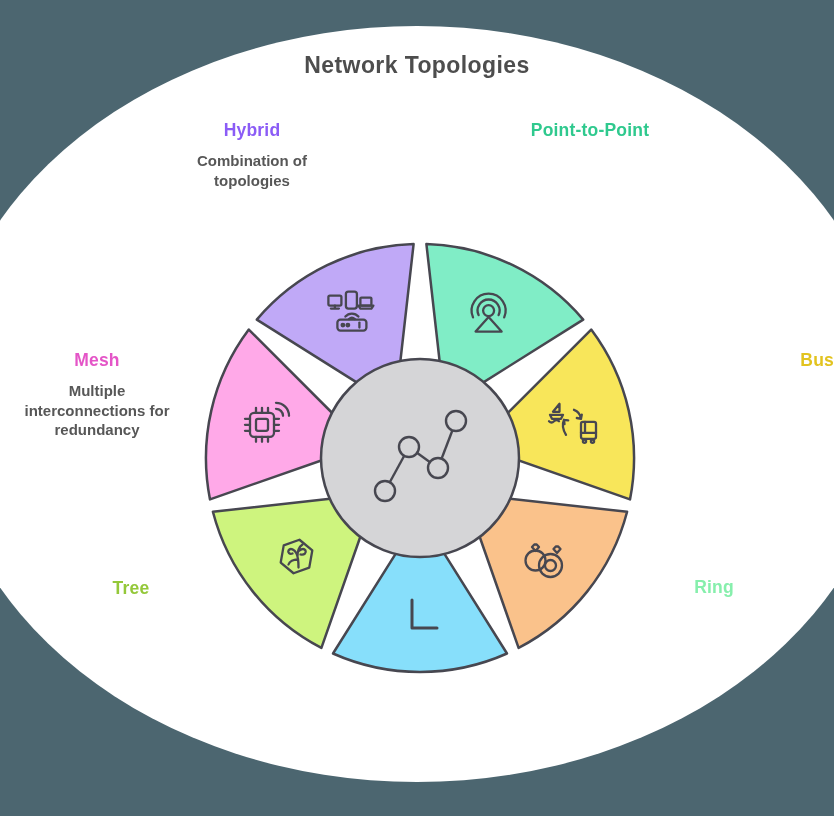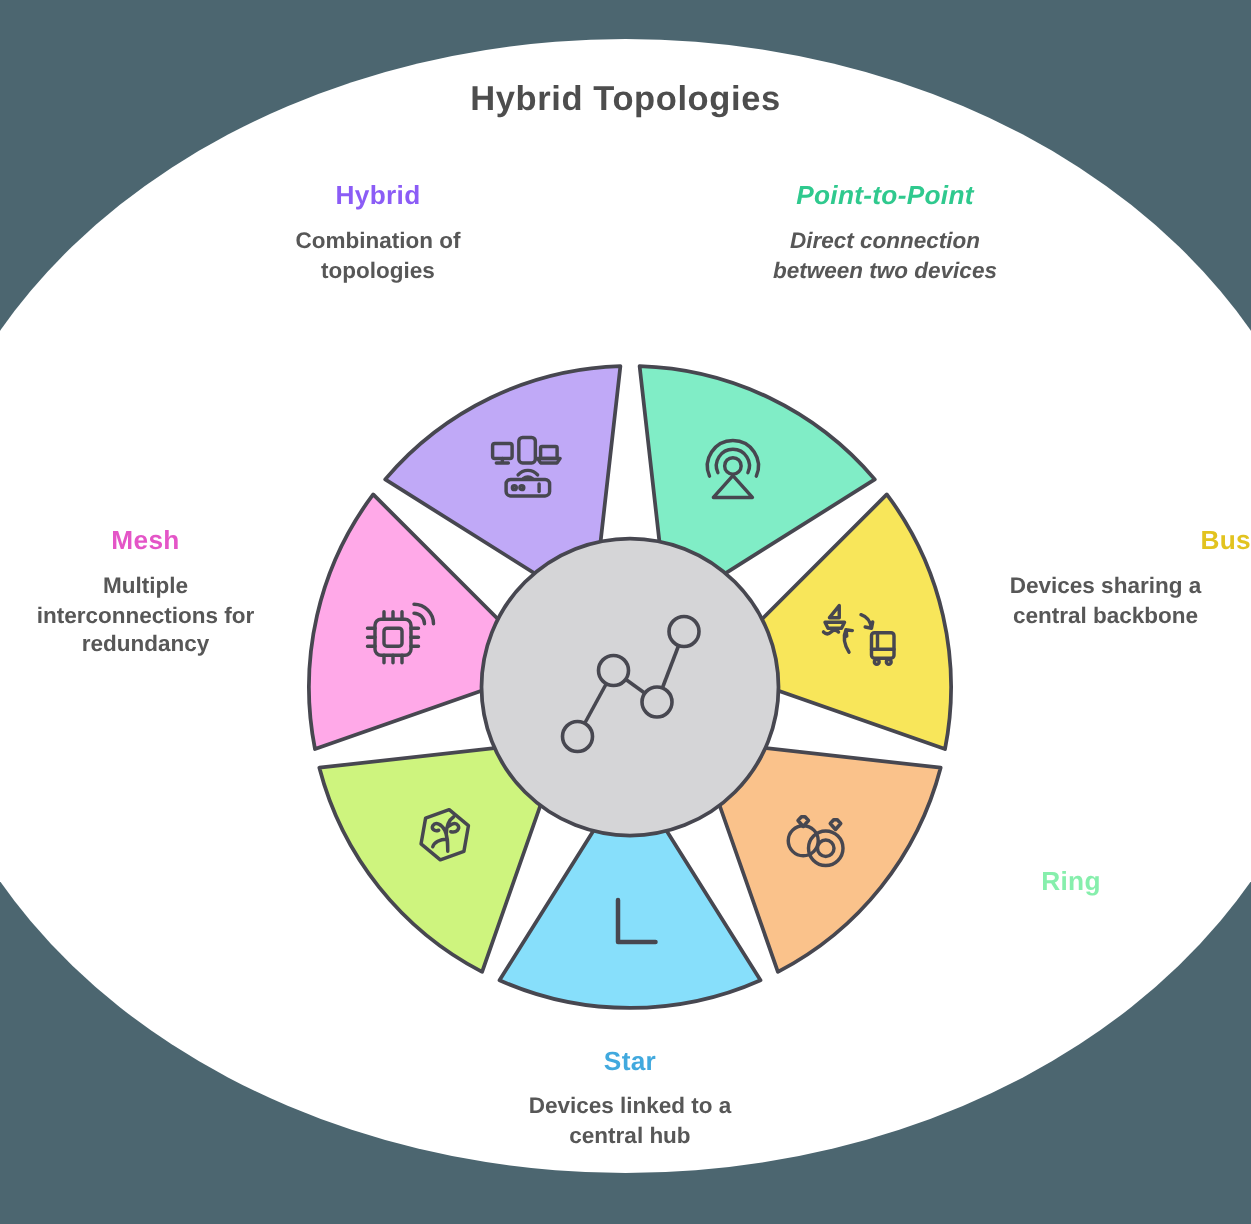--- a/index.html
+++ b/index.html
@@ -6,34 +6,34 @@
   .frame{position:relative;width:834px;height:816px;background:#4C6670;overflow:hidden;
          font-family:"Liberation Sans",sans-serif;}
   .panel{position:absolute;left:-60px;right:-60px;top:26px;bottom:34px;
          background:#ffffff;border-radius:50%;}
   .title{position:absolute;top:52px;left:0;width:100%;text-align:center;
          font-size:23px;font-weight:bold;color:#4D4D4D;letter-spacing:.4px;margin:0;}
   #wheel{position:absolute;left:0;top:0;width:834px;height:816px;}
   .label-block{position:absolute;text-align:center;}
   .seg-name{font-size:17.5px;font-weight:bold;letter-spacing:.2px;}
   .seg-desc{margin-top:10px;font-size:15px;font-weight:600;color:#575757;line-height:1.3;}
-  .lb-p2p   {left:465px;top:120px;width:250px;font-style:italic;}
+  .lb-p2p   {left:465px;top:120px;width:250px;}
   .lb-bus   {left:640px;top:350px;width:194px;}
   .lb-ring  {left:600px;top:577px;width:228px;}
   .lb-star  {left:305px;top:697px;width:230px;}
   .lb-tree  {left:18px;top:578px;width:226px;}
   .lb-mesh  {left:3px;top:350px;width:188px;}
   .lb-hybrid{left:128px;top:120px;width:248px;}
 </style>
 </head>
 <body>
 
 <div class="frame">
   <div class="panel"></div>
-  <h1 class="title">Hybrid Topologies</h1>
+  <h1 class="title">Network Topologies</h1>
 
   <svg id="wheel" viewBox="0 0 834 816">
       <path d="M426.4,244.1 A214,214 0 0,1 583.2,319.6 L473.8,388.4 A88,88 0 0,0 440.9,372.5 Z" fill="#80EDC6" stroke="#474750" stroke-width="2.5" stroke-linejoin="round"></path>
       <path d="M591.2,329.6 A214,214 0 0,1 630.0,499.4 L508.0,456.7 A88,88 0 0,0 499.8,421.0 Z" fill="#F8E65A" stroke="#474750" stroke-width="2.5" stroke-linejoin="round"></path>
       <path d="M627.1,511.8 A214,214 0 0,1 518.6,647.9 L475.9,526.0 A88,88 0 0,0 498.7,497.4 Z" fill="#FAC28B" stroke="#474750" stroke-width="2.5" stroke-linejoin="round"></path>
       <path d="M507.0,653.5 A214,214 0 0,1 333.0,653.5 L401.7,544.1 A88,88 0 0,0 438.3,544.1 Z" fill="#87DFFB" stroke="#474750" stroke-width="2.5" stroke-linejoin="round"></path>
       <path d="M321.4,647.9 A214,214 0 0,1 212.9,511.8 L341.3,497.4 A88,88 0 0,0 364.1,526.0 Z" fill="#CEF47E" stroke="#474750" stroke-width="2.5" stroke-linejoin="round"></path>
       <path d="M210.0,499.4 A214,214 0 0,1 248.8,329.6 L340.2,421.0 A88,88 0 0,0 332.0,456.7 Z" fill="#FFA9E8" stroke="#474750" stroke-width="2.5" stroke-linejoin="round"></path>
       <path d="M256.8,319.6 A214,214 0 0,1 413.6,244.1 L399.1,372.5 A88,88 0 0,0 366.2,388.4 Z" fill="#C0A9F7" stroke="#474750" stroke-width="2.5" stroke-linejoin="round"></path>
       <circle cx="420" cy="458" r="99" fill="#D5D5D7" stroke="#474750" stroke-width="2.5"></circle>
@@ -92,34 +92,29 @@
         <rect x="-14" y="4" width="29" height="11" rx="3"></rect>
         <circle cx="-8.5" cy="9.5" r="1.3"></circle>
         <circle cx="-3.5" cy="9.5" r="1.3"></circle>
         <path d="M8,7 v5"></path>
         <path d="M-6,1 a8.5,8.5 0 0,1 13,0 M-2.5,3.5 a4.5,4.5 0 0,1 6,0"></path>
       </g>
     </svg>
 
   <div class="label-block lb-p2p">
     <div class="seg-name" style="color: rgb(47, 201, 142);">Point-to-Point</div>
-    <div class="seg-desc">Direct connection<br>between two devices</div>
   </div>
   <div class="label-block lb-bus">
     <div class="seg-name" style="color: rgb(226, 195, 31); text-align: right;">Bus</div>
-    <div class="seg-desc">Devices sharing a<br>central backbone</div>
   </div>
   <div class="label-block lb-ring">
     <div class="seg-name" style="color: #86efac;">Ring</div>
   </div>
-  <div class="label-block lb-star">
-    <div class="seg-name" style="color: rgb(65, 169, 222);">Star</div>
-    <div class="seg-desc">Devices linked to a<br>central hub</div>
-  </div>
   <div class="label-block lb-tree">
+    <div class="seg-name" style="color: rgb(148, 200, 58);">Tree</div>
   </div>
   <div class="label-block lb-hybrid">
     <div class="seg-name" style="color: rgb(139, 92, 246);">Hybrid</div>
     <div class="seg-desc">Combination of<br>topologies</div>
   </div>
   <div class="label-block lb-mesh">
     <div class="seg-name" style="color: rgb(228, 85, 199);">Mesh</div>
     <div class="seg-desc">Multiple<br>interconnections for<br>redundancy</div>
   </div>
 </div>

